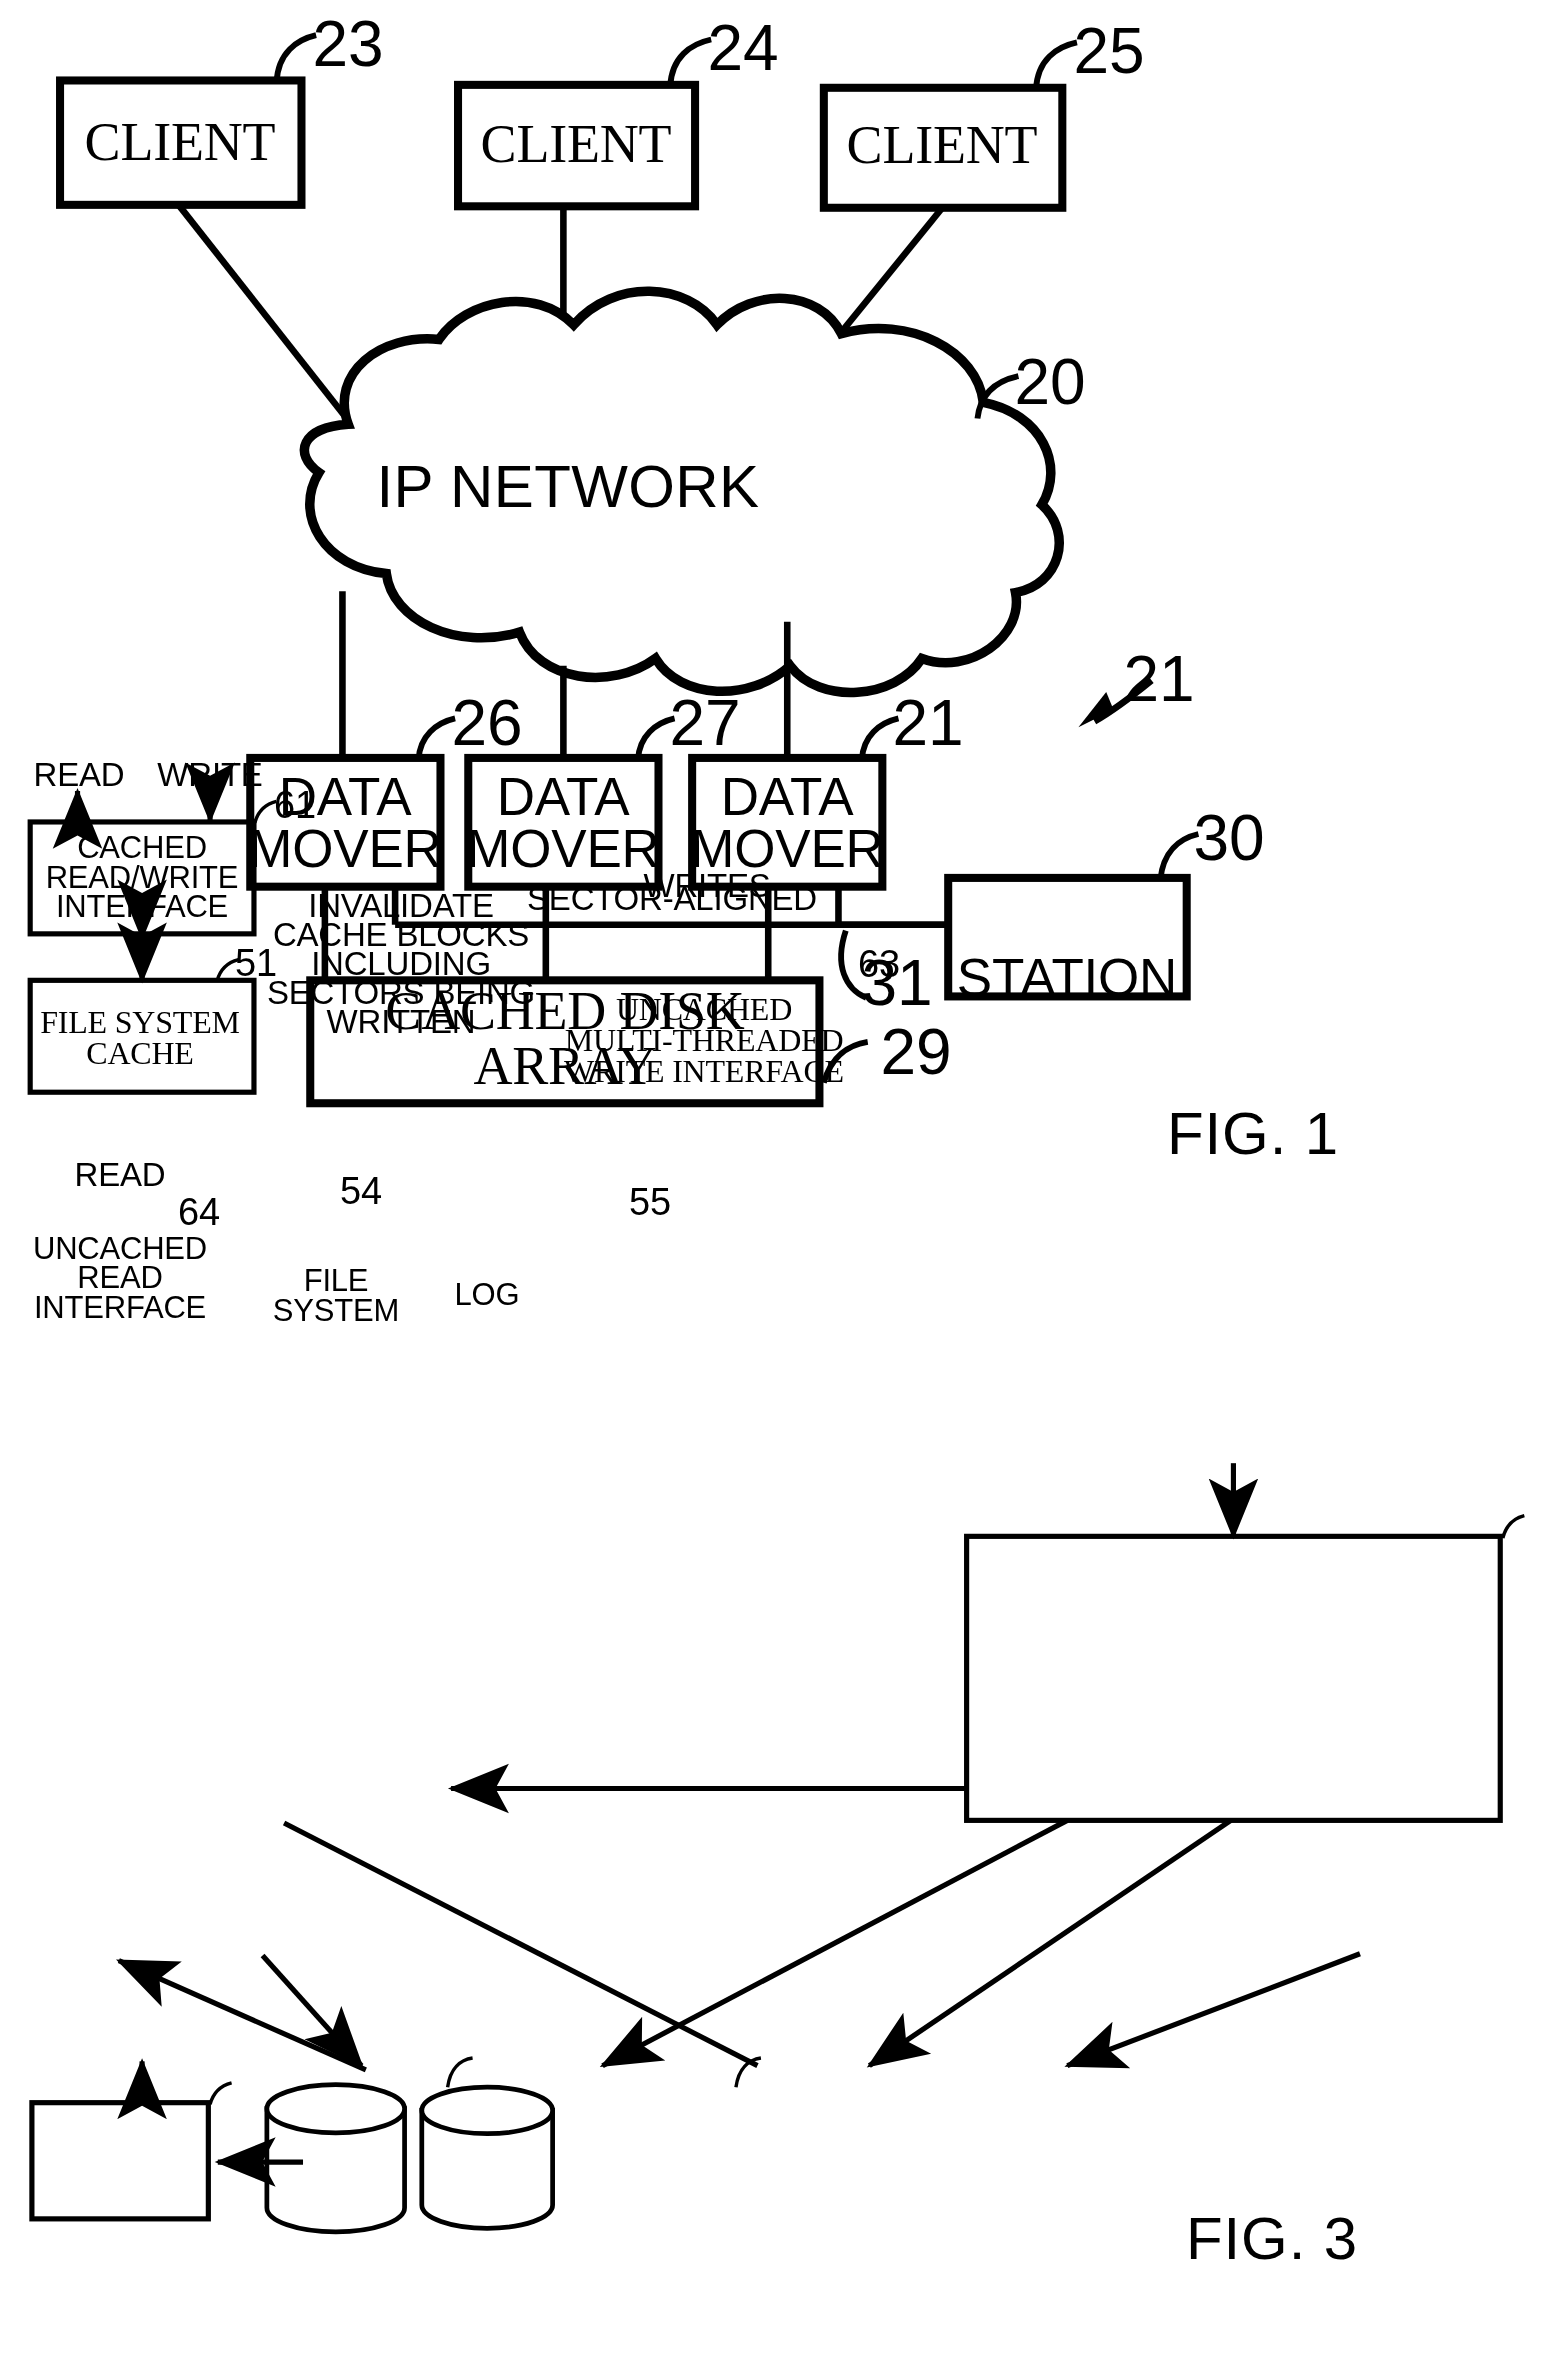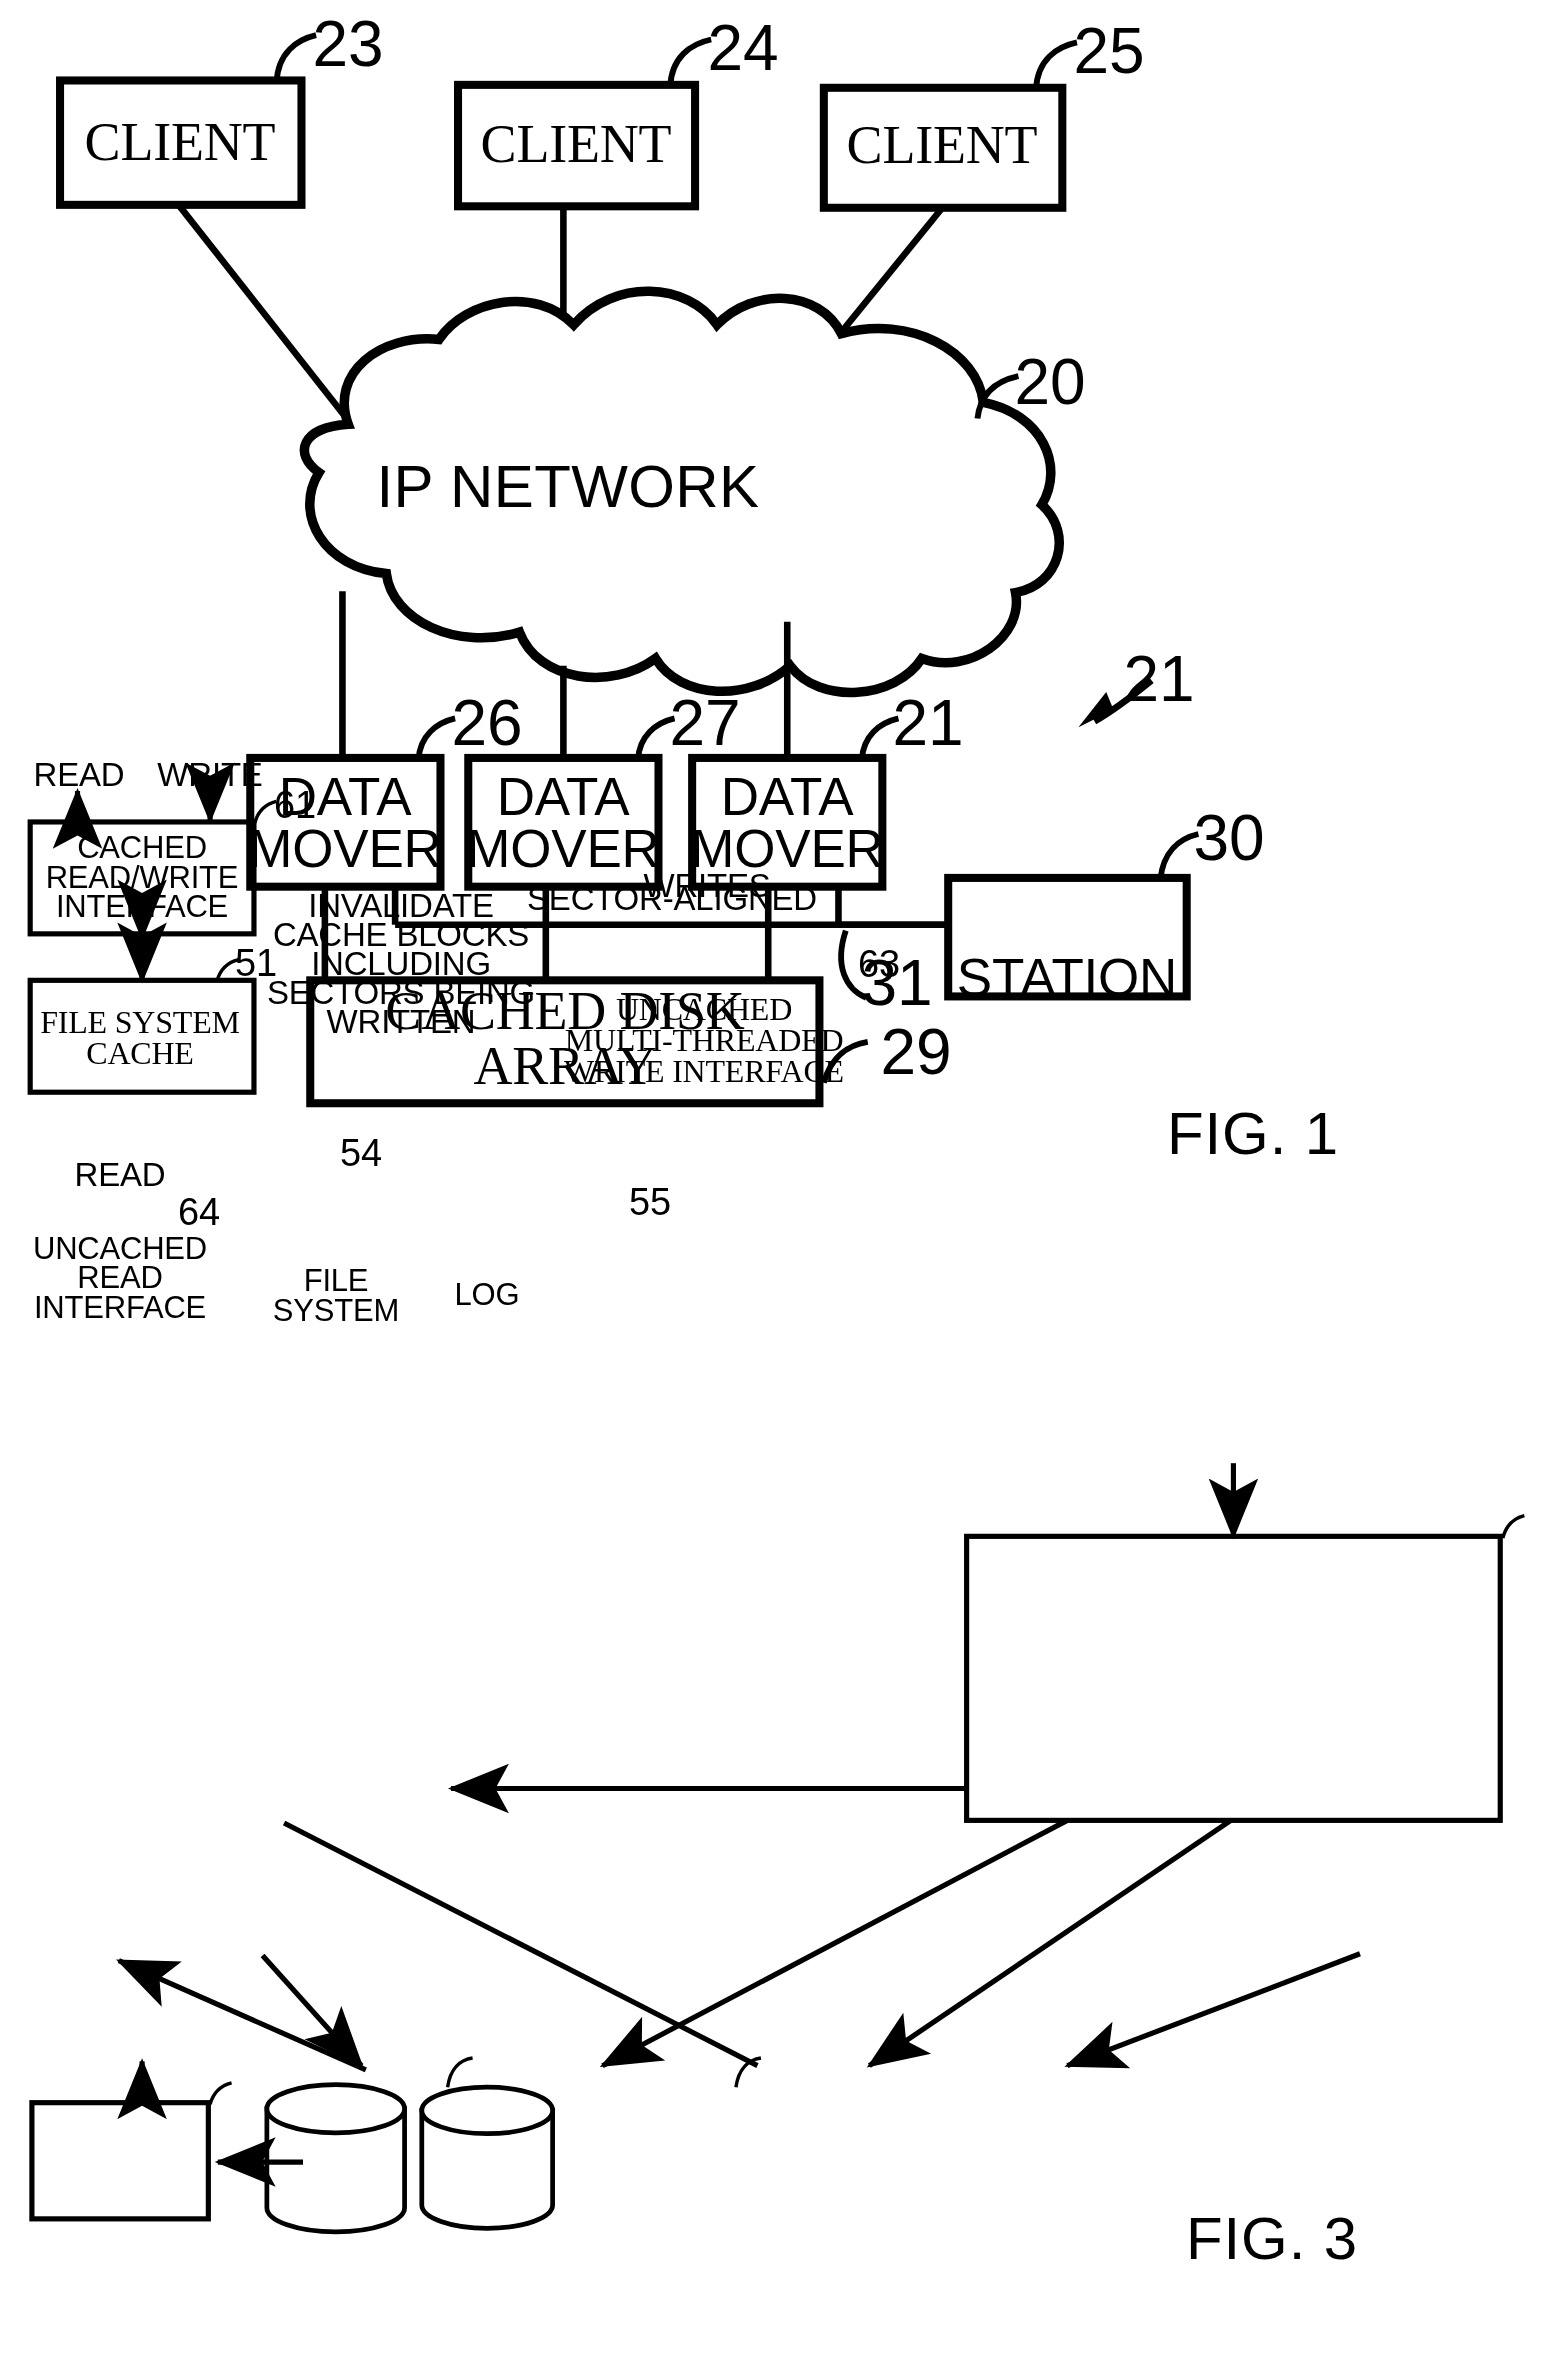--- a/index.html
+++ b/index.html
@@ -250,21 +250,21 @@
   <div class="tx boxlabel" style="left:704px;top:1040px;">MULTI-THREADED</div>
   <div class="tx boxlabel" style="left:704px;top:1071px;">WRITE INTERFACE</div>
 
   <div class="tx flowlabel" style="left:120px;top:1175px;">READ</div>
 
   <div class="tx reflabel" style="left:199px;top:1213px;">64</div>
   <div class="tx boxlabel-sm" style="left:120px;top:1249px;">UNCACHED</div>
   <div class="tx boxlabel-sm" style="left:120px;top:1278px;">READ</div>
   <div class="tx boxlabel-sm" style="left:120px;top:1308px;">INTERFACE</div>
 
-  <div class="tx reflabel" style="left:361px;top:1154px;text-align:right;">54</div>
+  <div class="tx reflabel" style="left:361px;top:1192px;text-align:right;">54</div>
   <div class="tx cyl-label" style="left:336px;top:1281px;">FILE</div>
   <div class="tx cyl-label" style="left:336px;top:1311px;">SYSTEM</div>
 
   <div class="tx reflabel" style="left:650px;top:1203px;">55</div>
   <div class="tx cyl-label" style="left:487px;top:1295px;">LOG</div>
 
   <div class="tx figlabel" style="left: 1272px; top: 2203px; margin-top: 36px;">FIG. 3</div>
 
 </div>
 

